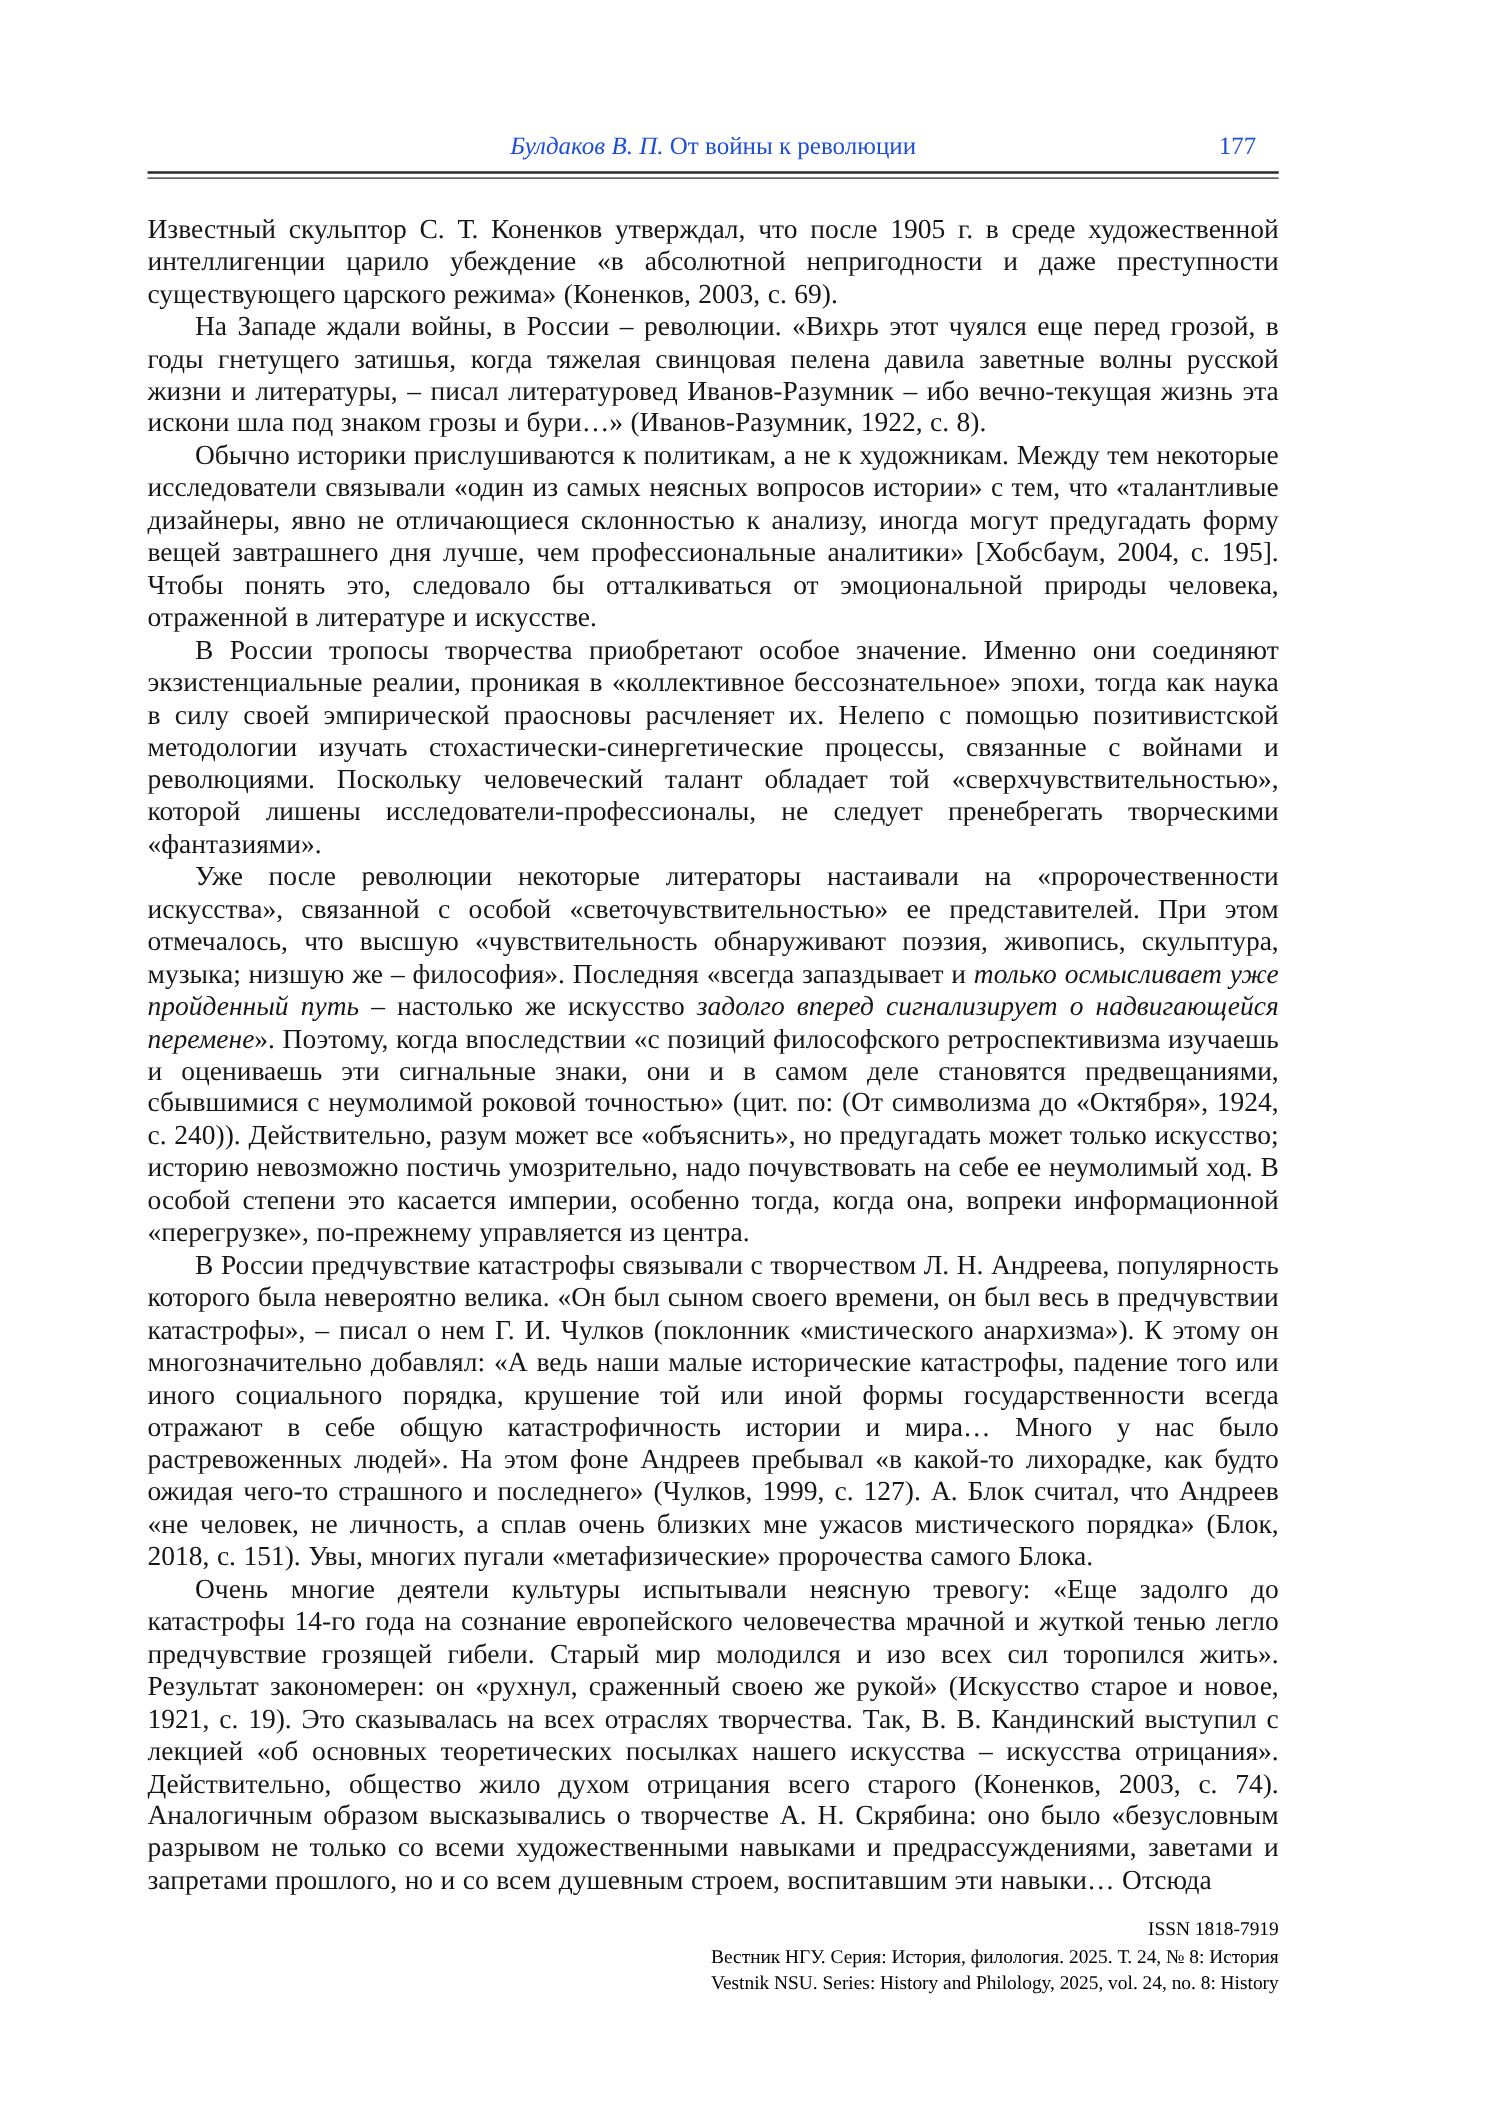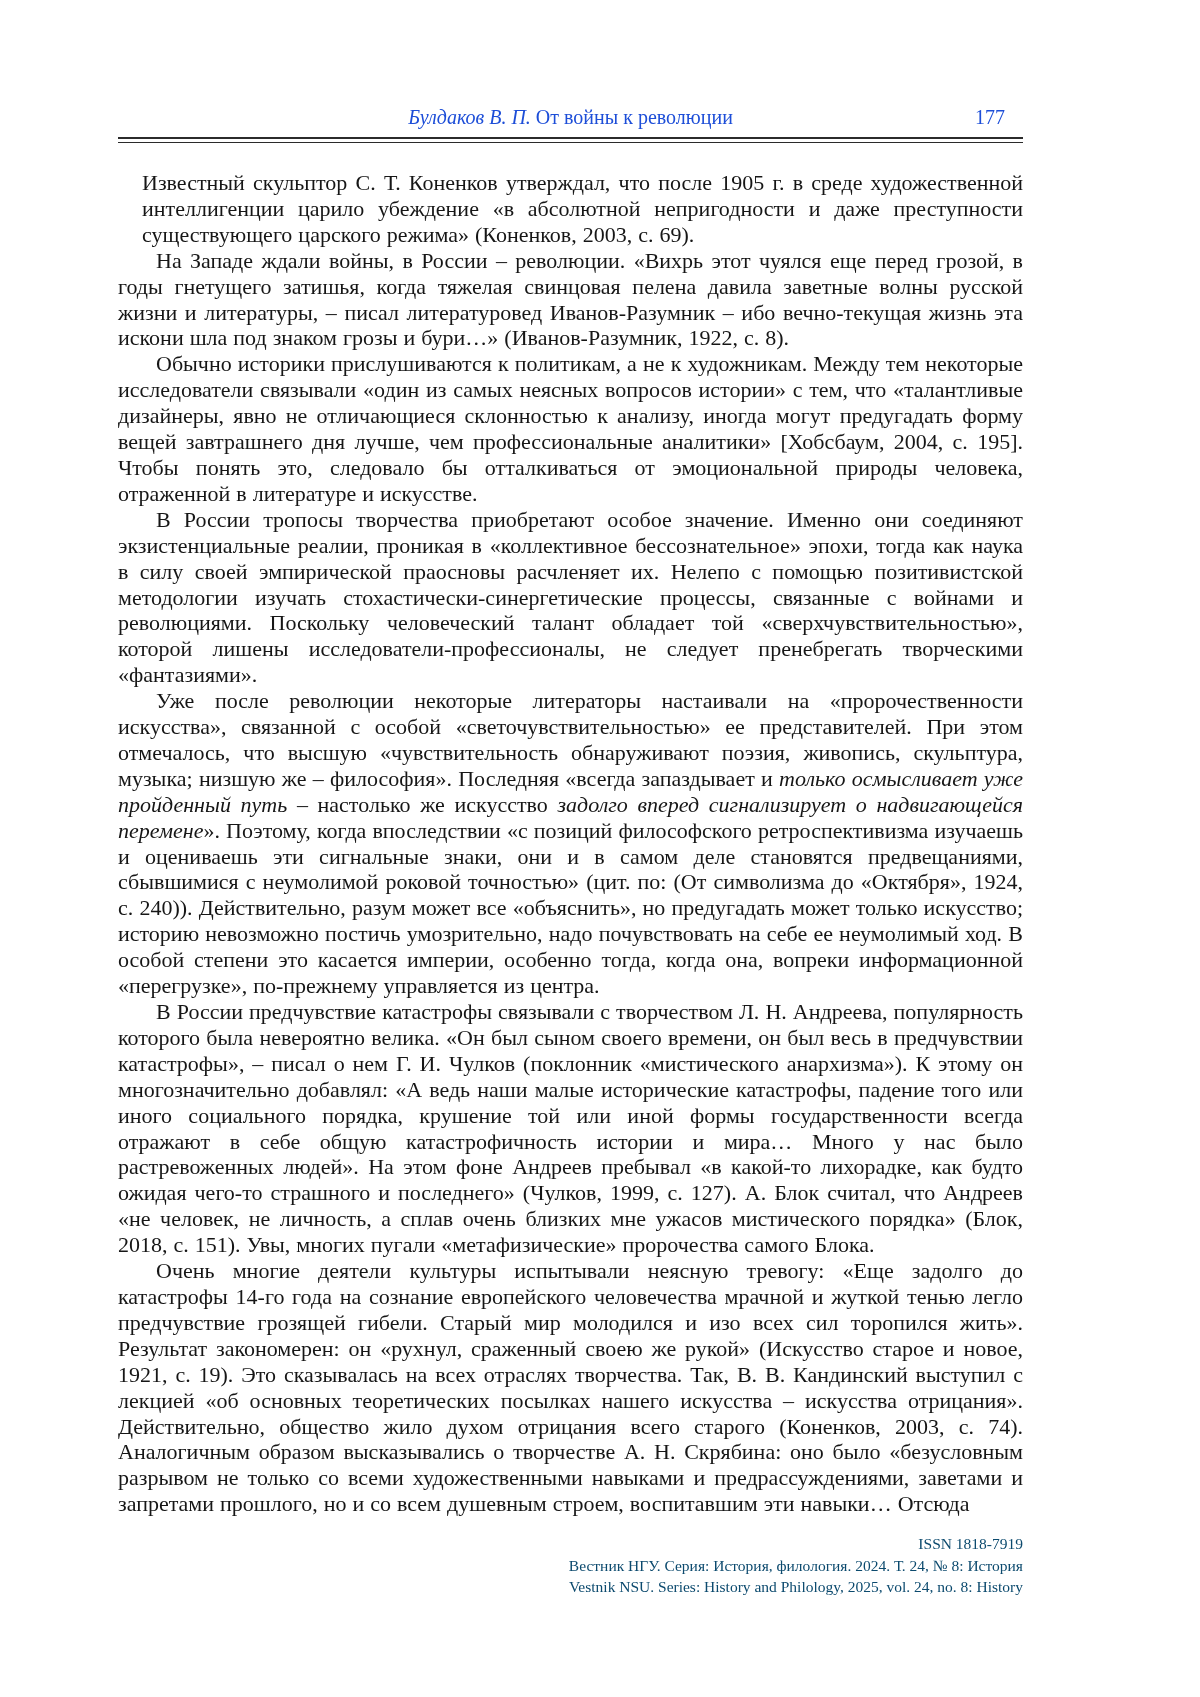--- a/index.html
+++ b/index.html
@@ -63,34 +63,33 @@
     font-size: 22px;
     line-height: 25.9px;
     text-align: justify;
     text-indent: 38px;
     word-spacing: 0.5px;
     hyphens: auto;
     -webkit-hyphens: auto;
   }
   .article-body p.no-indent {
     text-indent: 0;
-    margin-left: 24px;
   }
   .it {
     font-style: italic;
   }
   .page-footer {
     position: absolute;
     left: 118px;
     width: 905px;
     top: 1533px;
     text-align: right;
     font-size: 15.5px;
     line-height: 21.5px;
-    color: #0c4a6e;
+    color: #000000;
   }
   .page-footer div {
     white-space: nowrap;
   }
 </style>
 </head>
 <body>
 
 <div class="page">
 
@@ -106,17 +105,17 @@
     <p><span>На Западе ждали войны, в России – революции. «Вихрь этот чуялся еще перед грозой, в годы гнетущего затишья, когда тяжелая свинцовая пелена давила заветные волны русской жизни и литературы, – писал литературовед Иванов-Разумник – ибо вечно-текущая жизнь эта искони шла под знаком грозы и бури…» (Иванов-Разумник, 1922, с. 8).</span></p>
     <p><span>Обычно историки прислушиваются к политикам, а не к художникам. Между тем некоторые исследователи связывали «один из самых неясных вопросов истории» с тем, что «талантливые дизайнеры, явно не отличающиеся склонностью к анализу, иногда могут предугадать форму вещей завтрашнего дня лучше, чем профессиональные аналитики» [Хобсбаум, 2004, с. 195]. Чтобы понять это, следовало бы отталкиваться от эмоциональной природы человека, отраженной в литературе и искусстве.</span></p>
     <p><span>В России тропосы творчества приобретают особое значение. Именно они соединяют экзистенциальные реалии, проникая в «коллективное бессознательное» эпохи, тогда как наука в силу своей эмпирической праосновы расчленяет их. Нелепо с помощью позитивистской методологии изучать стохастически-синергетические процессы, связанные с войнами и революциями. Поскольку человеческий талант обладает той «сверхчувствительностью», которой лишены исследователи-профессионалы, не следует пренебрегать творческими «фантазиями».</span></p>
     <p><span>Уже после революции некоторые литераторы настаивали на «пророчественности искусства», связанной с особой «светочувствительностью» ее представителей. При этом отмечалось, что высшую «чувствительность обнаруживают поэзия, живопись, скульптура, музыка; низшую же – философия». Последняя «всегда запаздывает и </span><span class="it">только осмысливает уже пройденный путь</span><span> – настолько же искусство </span><span class="it">задолго вперед сигнализирует о надвигающейся перемене</span><span>». Поэтому, когда впоследствии «с позиций философского ретроспективизма изучаешь и оцениваешь эти сигнальные знаки, они и в самом деле становятся предвещаниями, сбывшимися с неумолимой роковой точностью» (цит. по: (От символизма до «Октября», 1924, с. 240)). Действительно, разум может все «объяснить», но предугадать может только искусство; историю невозможно постичь умозрительно, надо почувствовать на себе ее неумолимый ход. В особой степени это касается империи, особенно тогда, когда она, вопреки информационной «перегрузке», по-прежнему управляется из центра.</span></p>
     <p><span>В России предчувствие катастрофы связывали с творчеством Л. Н. Андреева, популярность которого была невероятно велика. «Он был сыном своего времени, он был весь в предчувствии катастрофы», – писал о нем Г. И. Чулков (поклонник «мистического анархизма»). К этому он многозначительно добавлял: «А ведь наши малые исторические катастрофы, падение того или иного социального порядка, крушение той или иной формы государственности всегда отражают в себе общую катастрофичность истории и мира… Много у нас было растревоженных людей». На этом фоне Андреев пребывал «в какой-то лихорадке, как будто ожидая чего-то страшного и последнего» (Чулков, 1999, с. 127). А. Блок считал, что Андреев «не человек, не личность, а сплав очень близких мне ужасов мистического порядка» (Блок, 2018, с. 151). Увы, многих пугали «метафизические» пророчества самого Блока.</span></p>
     <p><span>Очень многие деятели культуры испытывали неясную тревогу: «Еще задолго до катастрофы 14-го года на сознание европейского человечества мрачной и жуткой тенью легло предчувствие грозящей гибели. Старый мир молодился и изо всех сил торопился жить». Результат закономерен: он «рухнул, сраженный своею же рукой» (Искусство старое и новое, 1921, с. 19). Это сказывалась на всех отраслях творчества. Так, В. В. Кандинский выступил с лекцией «об основных теоретических посылках нашего искусства – искусства отрицания». Действительно, общество жило духом отрицания всего старого (Коненков, 2003, с. 74). Аналогичным образом высказывались о творчестве А. Н. Скрябина: оно было «безусловным разрывом не только со всеми художественными навыками и предрассуждениями, заветами и запретами прошлого, но и со всем душевным строем, воспитавшим эти навыки… Отсюда</span></p>
   </div>
 
   <div class="page-footer">
     <div>ISSN 1818-7919</div>
-    <div>Вестник НГУ. Серия: История, филология. 2024. Т. 24, № 8: История</div>
+    <div>Вестник НГУ. Серия: История, филология. 2025. Т. 24, № 8: История</div>
     <div>Vestnik NSU. Series: History and Philology, 2025, vol. 24, no. 8: History</div>
   </div>
 
 </div>
 
 </body></html>

